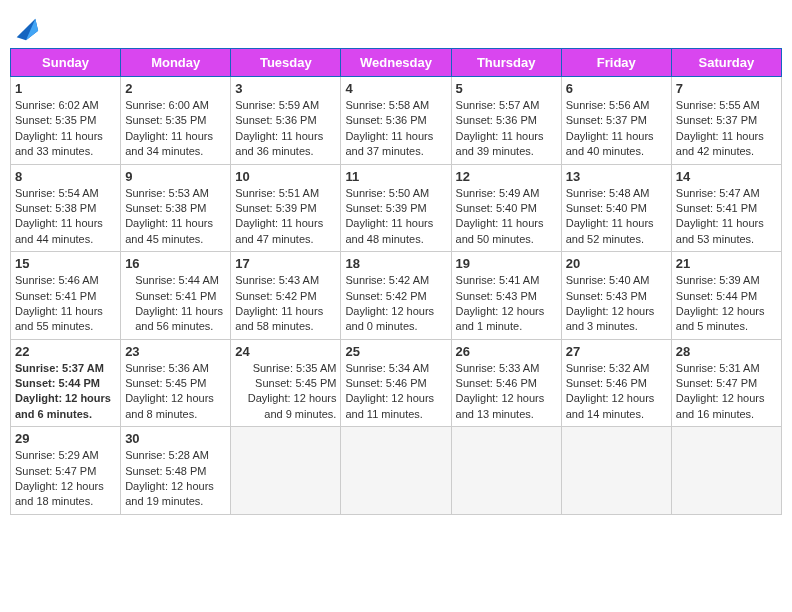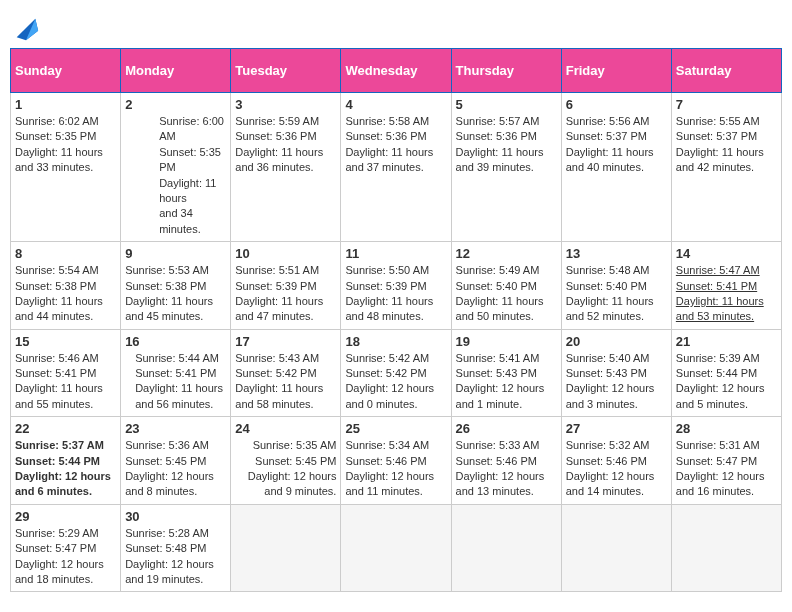--- a/index.html
+++ b/index.html
@@ -44,24 +44,24 @@
     .subtitle {
       font-size: 16px;
       color: #333;
     }
     table {
       width: 100%;
       border-collapse: collapse;
       font-size: 11px;
     }
     thead tr th {
-      background-color: #ec4899;
+      background-color: #d946ef;
       color: #fff;
-      padding: 14px 4px;
-      text-align: left;
+      padding: 6px 4px;
+      text-align: center;
       font-size: 13px;
       font-weight: bold;
       border: 1px solid #1565c0;
     }
     tbody tr td {
       border: 1px solid #ccc;
       padding: 4px 4px;
       vertical-align: top;
       color: #333;
       background: #fff;
@@ -124,21 +124,21 @@
   <tr>
         <td>
           <span class="day-num">1</span>
           <div class="day-info" style="white-space: pre-line;">Sunrise: 6:02 AM
 Sunset: 5:35 PM
 Daylight: 11 hours
 and 33 minutes.</div>
         </td>
         <td>
           <span class="day-num">2</span>
-          <div class="day-info" style="white-space: pre-line; margin-left: 34px;">Sunrise: 6:00 AM
+          <div class="day-info" style="white-space: pre-line;">Sunrise: 6:00 AM
 Sunset: 5:35 PM
 Daylight: 11 hours
 and 34 minutes.</div>
         </td>
         <td>
           <span class="day-num">3</span>
           <div class="day-info" style="white-space: pre-line;">Sunrise: 5:59 AM
 Sunset: 5:36 PM
 Daylight: 11 hours
 and 36 minutes.</div>
@@ -210,21 +210,21 @@
         </td>
         <td>
           <span class="day-num">13</span>
           <div class="day-info" style="white-space: pre-line;">Sunrise: 5:48 AM
 Sunset: 5:40 PM
 Daylight: 11 hours
 and 52 minutes.</div>
         </td>
         <td>
           <span class="day-num">14</span>
-          <div class="day-info" style="white-space: pre-line; text-decoration: underline;">Sunrise: 5:47 AM
+          <div class="day-info" style="white-space: pre-line;">Sunrise: 5:47 AM
 Sunset: 5:41 PM
 Daylight: 11 hours
 and 53 minutes.</div>
         </td>
       </tr>
       <tr>
         <td>
           <span class="day-num">15</span>
           <div class="day-info" style="white-space: pre-line;">Sunrise: 5:46 AM
 Sunset: 5:41 PM

